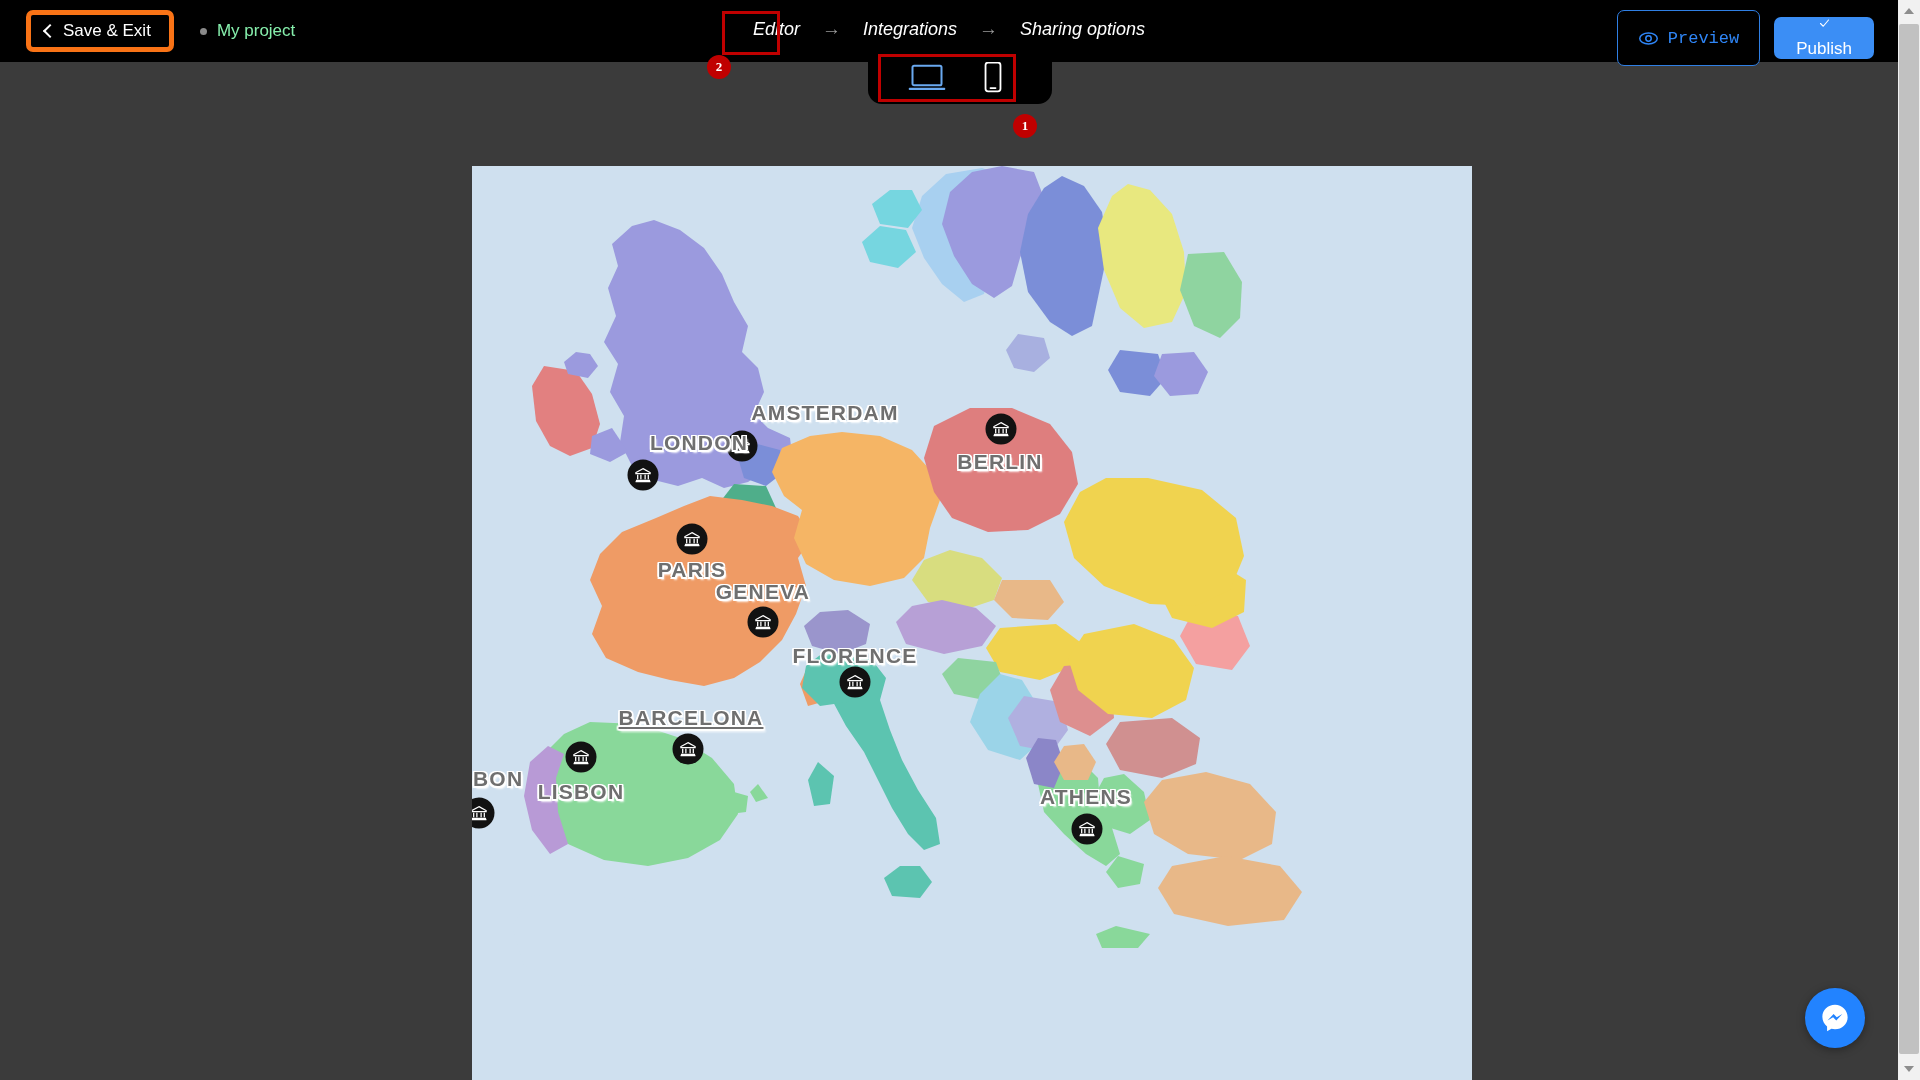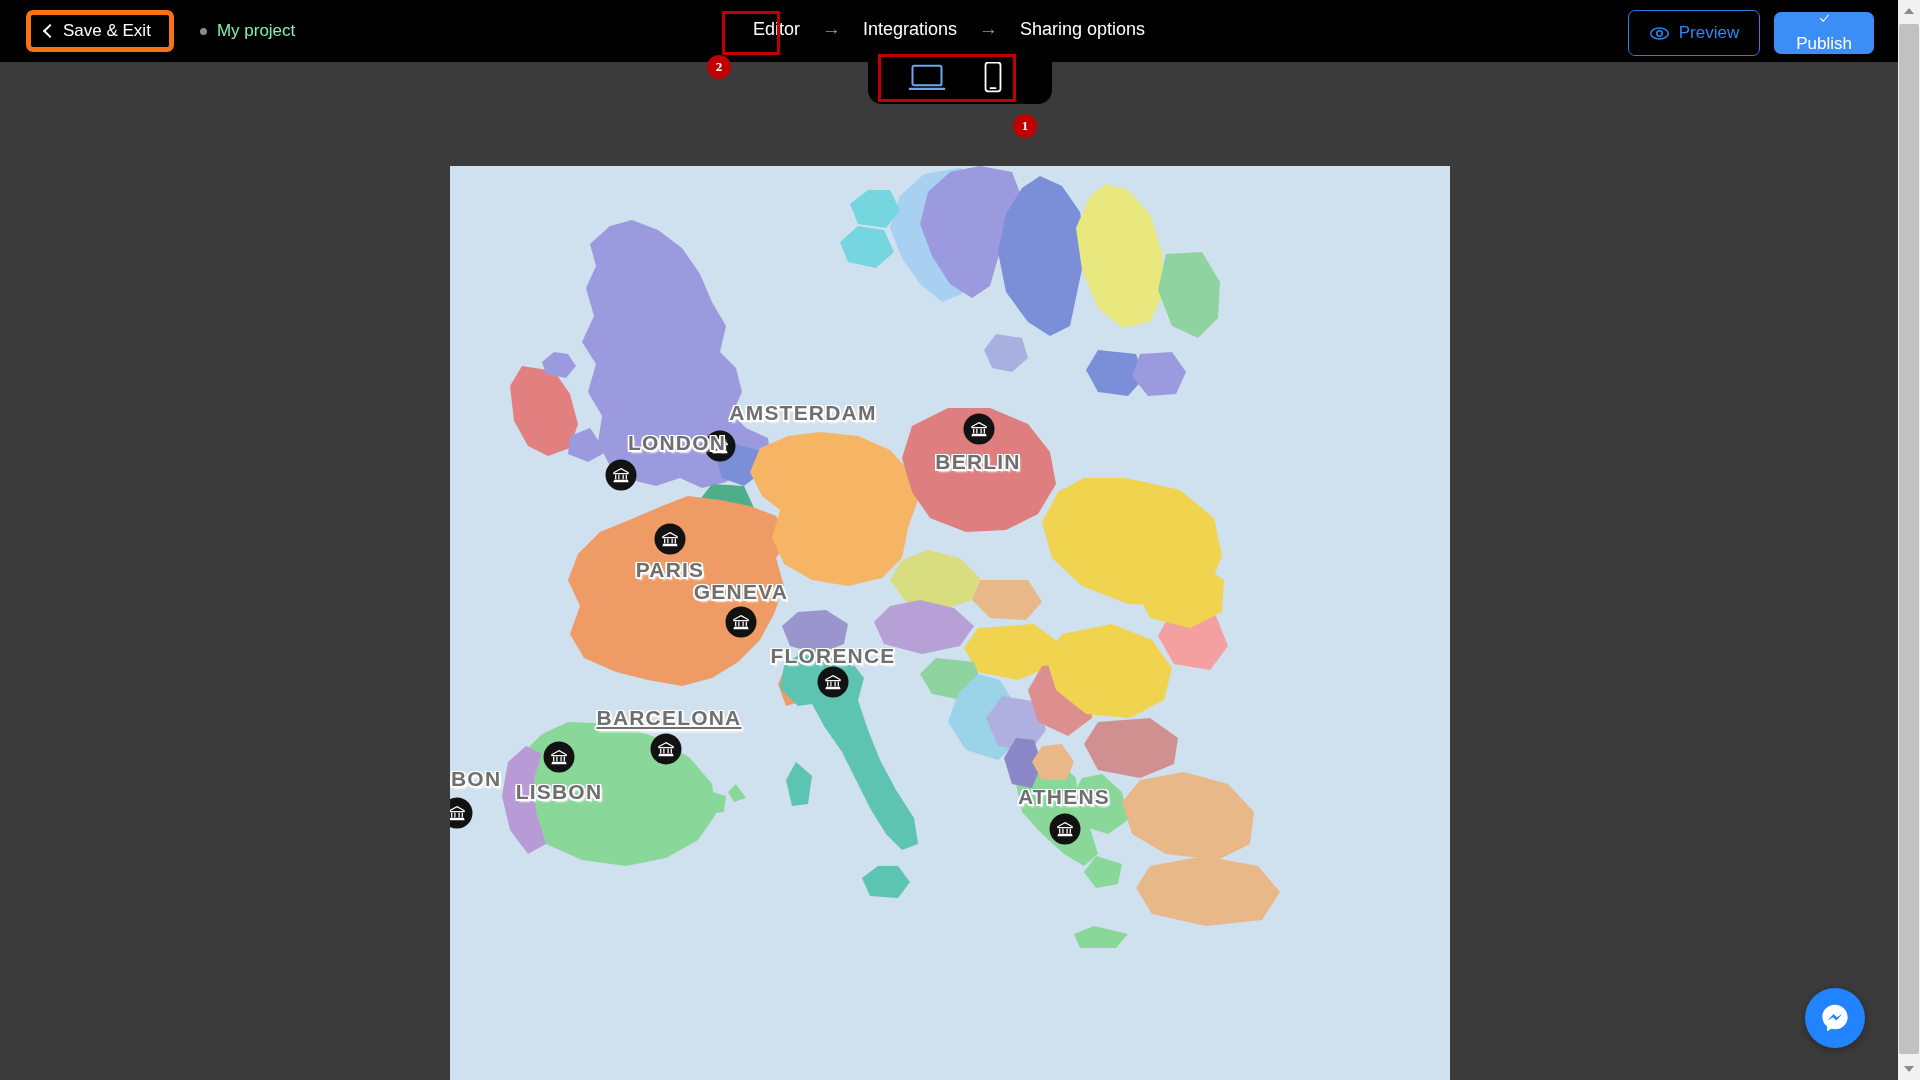--- a/index.html
+++ b/index.html
@@ -37,36 +37,36 @@
     display: flex; align-items: center; gap: 10px;
   }
   .dot-status {
     width: 7px; height: 7px; border-radius: 50%; background: #8a8a8a;
     display: inline-block;
   }
 
   .breadcrumb {
     position: absolute; left: 50%; transform: translateX(-50%);
     display: flex; align-items: center; gap: 22px;
-    top: 50%; margin-top: -13px;
+    top: 50%; margin-top: -13px; font-style: italic;
   }
   .crumb { color: #fff; font-size: 18px; cursor: pointer; white-space: nowrap; }
   .crumb.active { position: relative; }
   .crumb-arrow { color: #9a9a9a; font-size: 19px; }
 
   .right-actions {
     position: absolute; right: 24px; top: 50%; margin-top: -21px;
     display: flex; align-items: center; gap: 14px;
   }
   .btn-preview {
-    height: 46px; padding: 0 20px;
+    height: 56px; padding: 0 20px;
     border: 1px solid #2f7fe4; border-radius: 7px;
     background: #000; color: #2f86f7;
     display: flex; align-items: center; gap: 9px;
-    font-size: 17px; cursor: pointer;
+    font-size: 17px; cursor: pointer; font-family: Liberation Mono, monospace;
   }
   .btn-publish {
     height: 42px; padding: 0 22px;
     border: none; border-radius: 7px;
     background: #3b8ef5; color: #fff;
     display: flex; align-items: center; gap: 10px;
     font-size: 17px; cursor: pointer; flex-direction: column;
   }
 
   
@@ -94,21 +94,21 @@
   }
 
   
   .canvas {
     position: absolute; top: 62px; left: 0;
     width: 1898px; height: 1018px;
     background: #3b3b3b;
     z-index: 10;
   }
   .map-frame {
-    position: absolute; left: 450px; top: 104px;
+    position: absolute; left: 472px; top: 104px;
     width: 1000px; height: 914px;
     background: #cfe0ef;
     overflow: hidden;
   }
   .map-svg { display: block; width: 1000px; height: 914px; }
 
   .city-label {
     position: absolute;
     font-family: "Liberation Sans", sans-serif;
     font-weight: bold;

